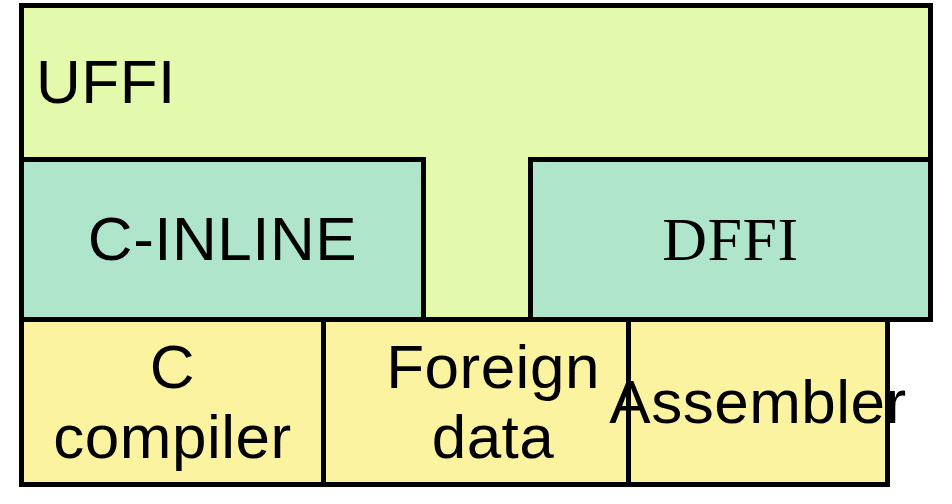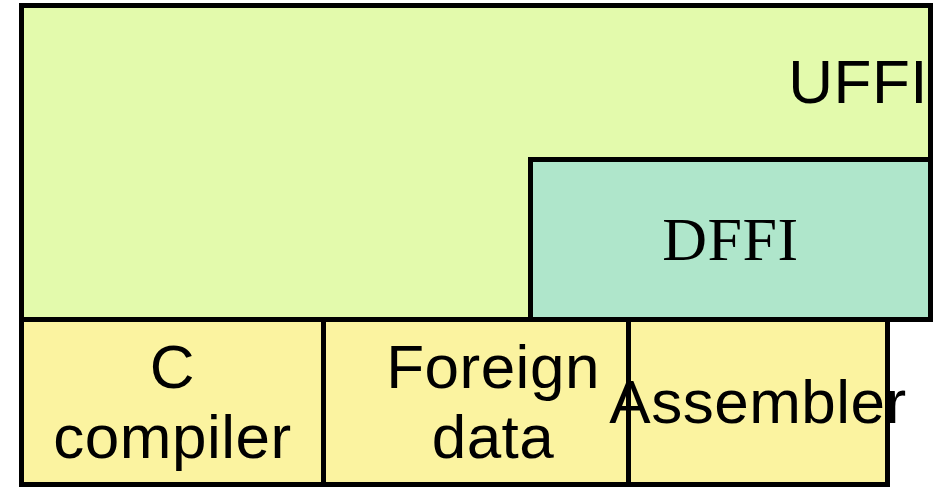--- a/index.html
+++ b/index.html
@@ -43,21 +43,22 @@
     display: block;
   }
   .uffi-titleband {
     position: absolute;
     left: 0;
     top: 0;
     width: 100%;
     height: 149px;
     display: flex;
     align-items: center;
-    justify-content: flex-end;
+    justify-content: flex-start;
+    padding-left: 12px;
   }
   
   .mid-box { background: var(--middle_bg, #AFE6CB); }
   .cinline-box { left: 19px;  top: 157px; width: 407px; height: 165px; }
   .dffi-box    { left: 528px; top: 157px; width: 405px; height: 165px; font-family: Liberation Serif, serif; }
   
   .bottom-box { background: var(--bottom_bg, #FBF3A0); top: 317px; height: 170px; }
   .ccompiler-box { left: 19px;  width: 307px; }
   .foreign-box   { left: 321px; width: 344px; }
   .assembler-box { left: 626px; width: 264px; }
@@ -66,20 +67,23 @@
 <body>
 
 <div class="stage">
 
   <div class="box uffi-box">
     <div class="uffi-titleband">
       <span class="label">UFFI</span>
     </div>
   </div>
 
+  <div class="box mid-box cinline-box">
+    <span class="label">C-INLINE</span>
+  </div>
 
   <div class="box mid-box dffi-box">
     <span class="label">DFFI</span>
   </div>
 
   <div class="box bottom-box ccompiler-box">
     <span class="label">C
 compiler</span>
   </div>
 

